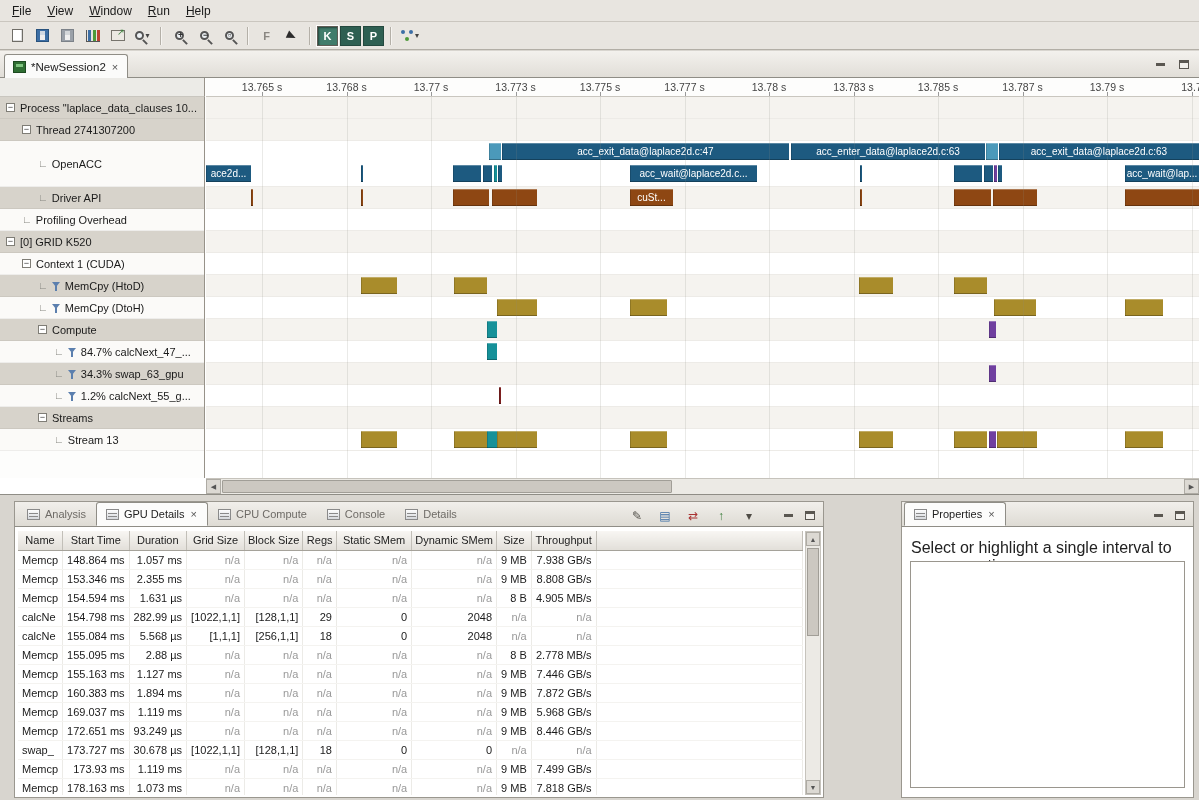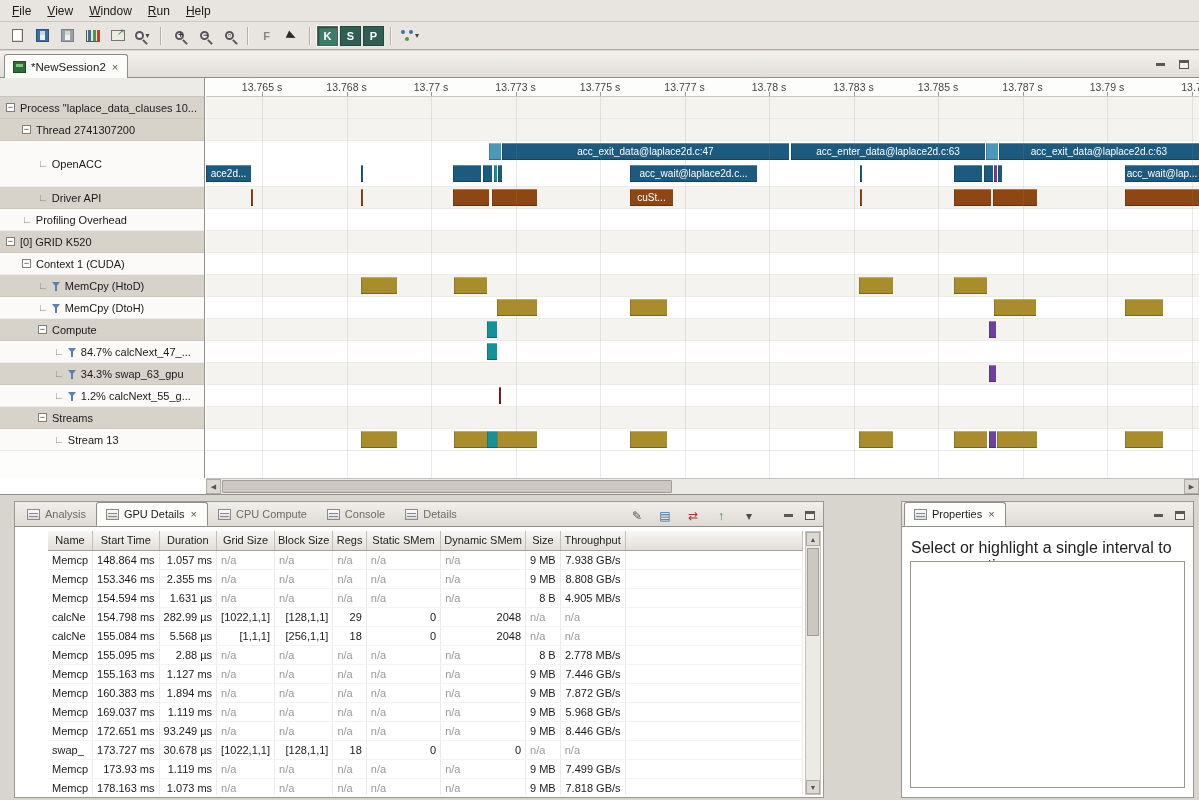--- a/index.html
+++ b/index.html
@@ -111,29 +111,29 @@
   .vic::before { font-size:12px; color:#4f4c46; }
   .pen-icon::before { content:"✎"; }
   .columns-icon::before { content:"▤"; color:#3c6ea5; }
   .sync-icon::before { content:"⇄"; color:#a33; }
   .export-icon::before { content:"↑"; color:#3a7d3a; font-weight:bold; }
   .view-menu-icon::before { content:"▾"; }
   .panebtns { position:absolute; right:8px; top:9px; display:flex; gap:12px; align-items:center; }
   .view-body { position:absolute; left:0; right:0; top:26px; bottom:0; background:#fff;
     border:1px solid #9a978f; border-top:none; }
   
-  #tblwrap { position:absolute; left:3px; top:4px; right:20px; bottom:2px; overflow:hidden;margin-left:30px; }
+  #tblwrap { position:absolute; left:3px; top:4px; right:20px; bottom:2px; overflow:hidden; }
   table { border-collapse:collapse; table-layout:fixed; font-size:11px; }
   th { height:19px; font-weight:normal; text-align:center; padding:0 3px; color:#222;
     background:linear-gradient(#f8f6f3,#e2dfd9); border-right:1px solid #c2bfb8; border-bottom:1px solid #a5a29a;
     overflow:hidden; white-space:nowrap; }
   td { height:19px; padding:0 4px; border-right:1px solid #ecebe7; border-bottom:1px solid #f4f3f0;
     overflow:hidden; white-space:nowrap; }
   td.num { text-align:right; }
-  td.na { color:#999; text-align:left; }
+  td.na { color:#999; text-align:right; }
   td.cname { text-align:left; }
   #vscroll { position:absolute; right:2px; top:4px; width:16px; bottom:2px; background:#eceae5; border:1px solid #c6c3bc; }
   .vsarrow { position:absolute; left:0; width:14px; height:14px; background:#dcd9d3; border:1px solid #aeaba4;
     display:flex; align-items:center; justify-content:center; font-size:7px; color:#555; }
   .vsthumb { position:absolute; left:1px; width:12px; background:#ccc8c1; border:1px solid #a19e97; }
   
   #propsmsg { position:absolute; left:9px; top:12px; font-size:16px; color:#222; }
   #propsbox { position:absolute; left:8px; right:8px; top:34px; bottom:9px; background:#fff; border:1px solid #9a968e; }
 </style>
 </head>

